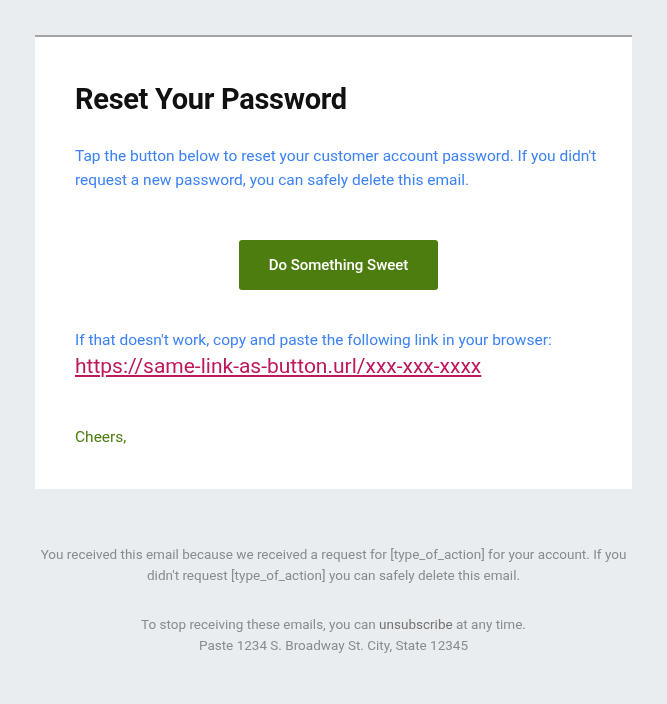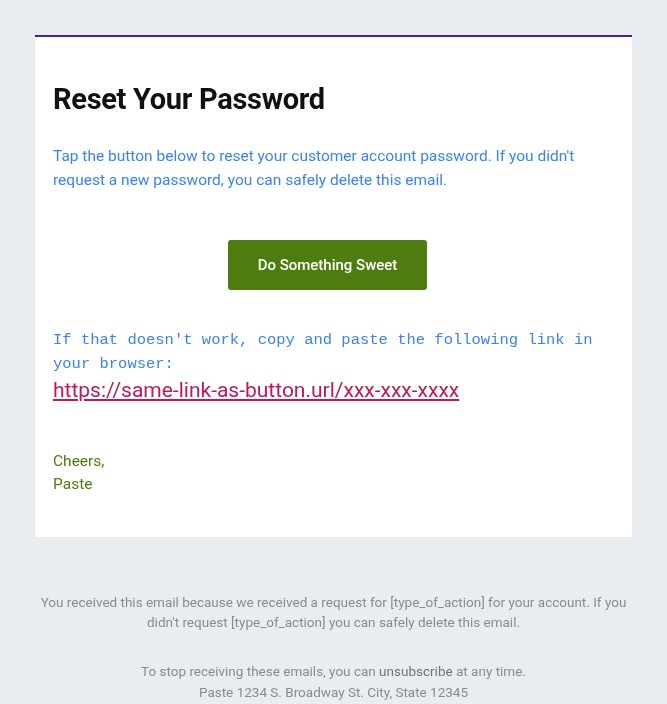--- a/index.html
+++ b/index.html
@@ -13,22 +13,22 @@
       width: 667px;
       height: 704px;
       padding: 0;
       color: #222;
     }
     .page-wrapper {
       padding: 35px 35px 0 35px;
     }
     .email-card {
       background-color: #ffffff;
-      border-top: 2px solid #4c1d95;
-      padding: 45px 30px 40px 18px;
+      border-top: 2px solid #a3a3a3;
+      padding: 45px 30px 40px 40px;
     }
     .email-heading {
       font-size: 29px;
       font-weight: 700;
       color: #111;
       margin-bottom: 28px;
       letter-spacing: -0.3px;
     }
     .email-body-text {
       font-size: 15.5px;
@@ -56,21 +56,20 @@
       color: #be185d;
       text-decoration: underline;
       font-size: 21px;
       word-break: break-word;
     }
     .fallback-block {
       margin-bottom: 48px;
     }
     .fallback-block .email-body-text {
       margin-bottom: 2px;
-      font-family: Liberation Mono, monospace;
     }
     .signoff {
       font-size: 15.5px;
       line-height: 1.5;
       color: #4d7c0f;
     }
     .footer {
       padding: 55px 35px 0 35px;
       text-align: center;
     }
@@ -104,21 +103,20 @@
       <a class="cta-button">Do Something Sweet</a>
     </div>
 
     <div class="fallback-block">
       <p class="email-body-text">If that doesn't work, copy and paste the following link in your browser:</p>
       <a class="fallback-link">https://same-link-as-button.url/xxx-xxx-xxxx</a>
     </div>
 
     <div class="signoff">
       <div>Cheers,</div>
-      <div>Paste</div>
     </div>
 
   </div>
 </div>
 
 <div class="footer">
   <p class="footer-text">You received this email because we received a request for [type_of_action] for your account. If you didn't request [type_of_action] you can safely delete this email.</p>
   <p class="footer-small">
     <span>To stop receiving these emails, you can </span><a class="unsubscribe-link">unsubscribe</a><span> at any time.</span>
   </p>

